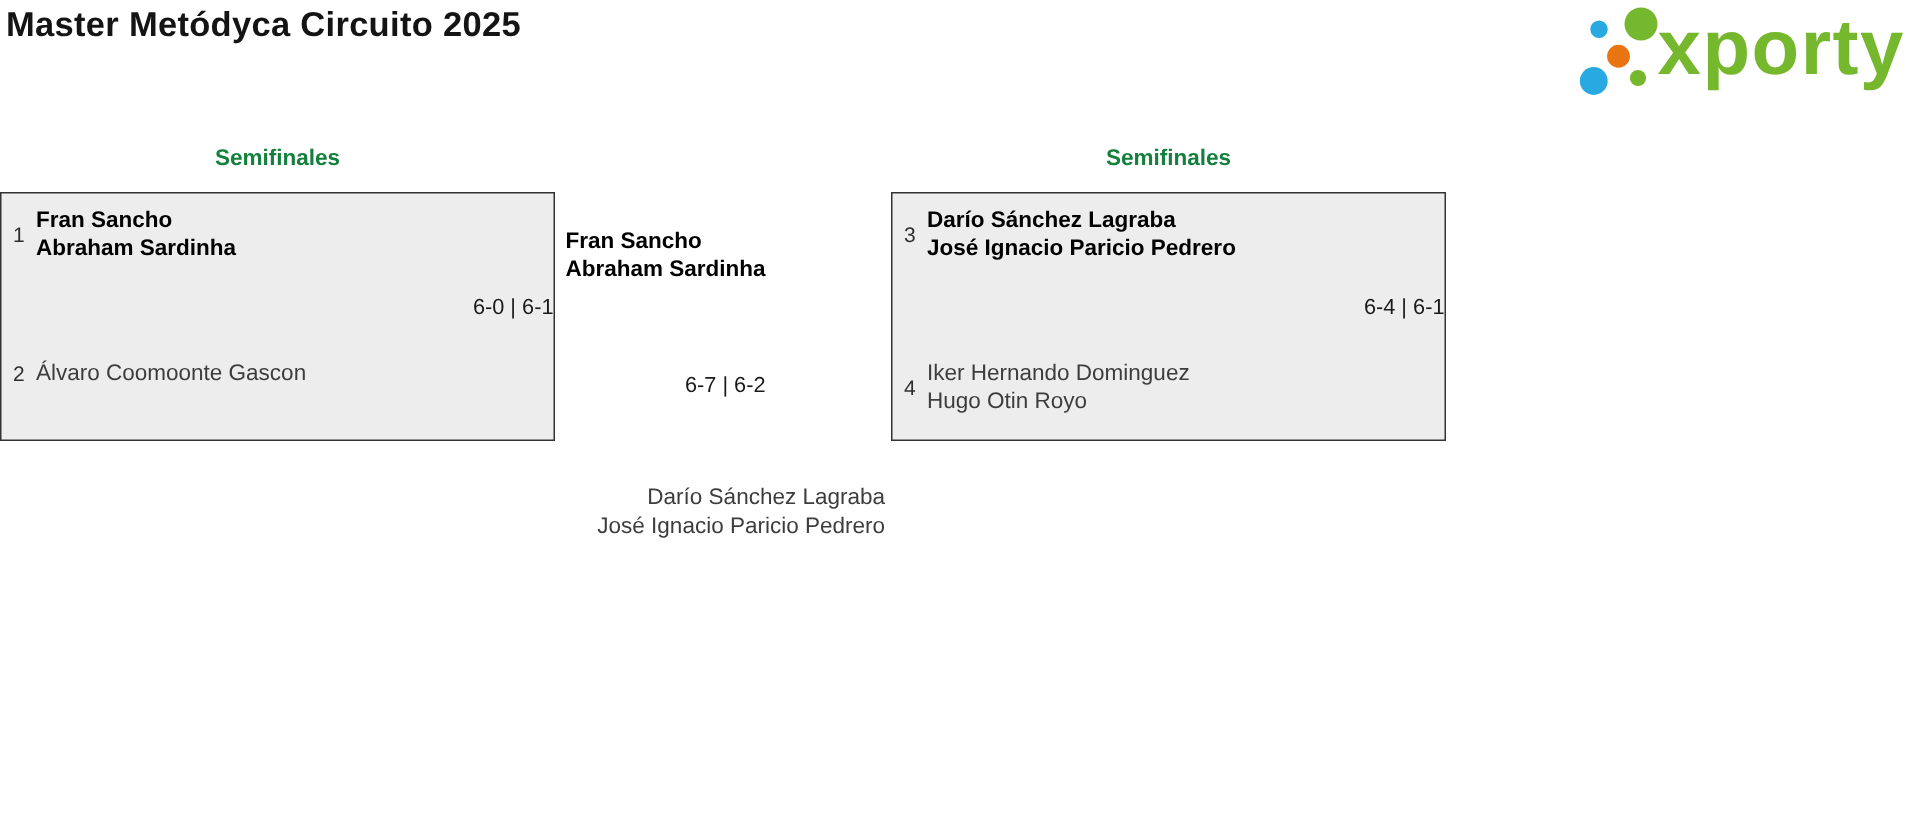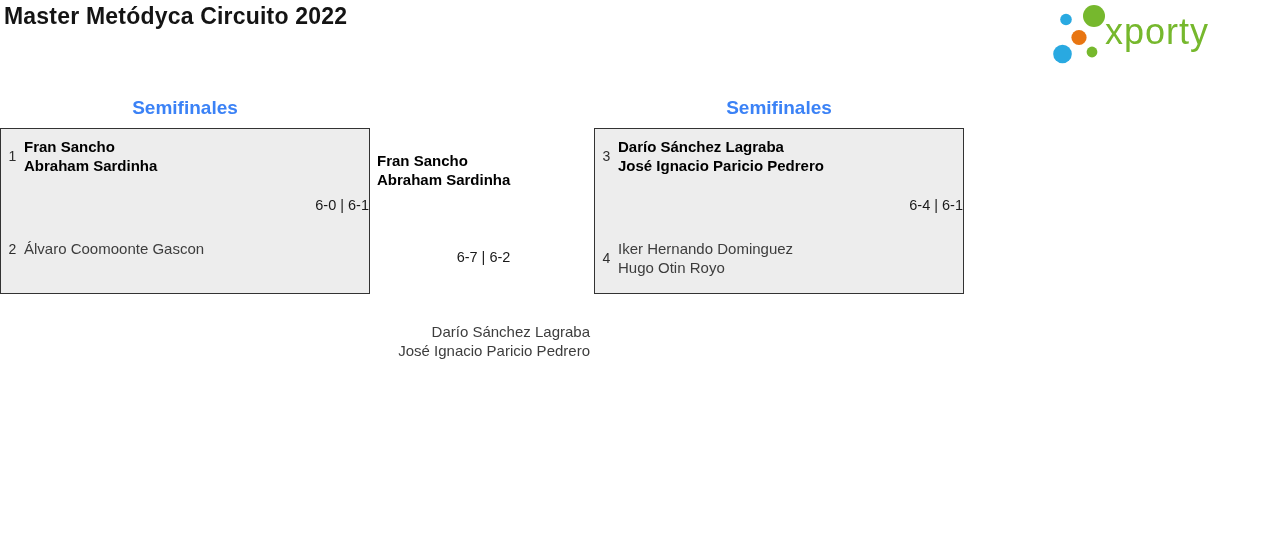--- a/index.html
+++ b/index.html
@@ -25,35 +25,35 @@
     letter-spacing: 0.2px;
   }
 
   
   .logo { position: absolute; left: 1048px; top: 0; width: 232px; height: 70px; cursor: pointer; }
   .logo .dots { position: absolute; left: 0; top: 0; }
   .logo .wordmark {
     position: absolute;
     left: 57px;
     top: 2px;
-    font-size: 36px;
-    font-weight: normal;
+    font-size: 52px;
+    font-weight: bold;
     letter-spacing: 1px;
     color: #76b82d;
     line-height: 60px;
   }
 
   
   .round-header {
     position: absolute;
     top: 97px;
     text-align: center;
-    font-size: 19px;
-    font-weight: bold;
-    color: #3b82f6;
+    font-size: 15px;
+    font-weight: bold;
+    color: #15803d;
   }
   .rh-left  { left: 0px;   width: 370px; }
   .rh-final { left: 377px; width: 213px; }
   .rh-right { left: 594px; width: 370px; }
 
   
   .match-box {
     position: absolute;
     top: 128px;
     height: 166px;
@@ -130,21 +130,21 @@
     font-size: 14.5px;
     color: #1a1a1a;
   }
 </style>
 </head>
 <body>
 
 <div class="page">
 
   <div class="title">
-    <div>Master Metódyca Circuito 2022</div>
+    <div>Master Metódyca Circuito 2025</div>
   </div>
 
   <div class="logo">
     <svg class="dots" width="60" height="68" viewBox="0 0 60 68" xmlns="http://www.w3.org/2000/svg">
       <circle cx="18" cy="19.5" r="5.8" fill="#29a9e1"></circle>
       <circle cx="46" cy="16" r="11" fill="#76b82d"></circle>
       <circle cx="31" cy="37.5" r="7.6" fill="#e87511"></circle>
       <circle cx="14.5" cy="54" r="9.3" fill="#29a9e1"></circle>
       <circle cx="44" cy="52" r="5.4" fill="#76b82d"></circle>
     </svg>

